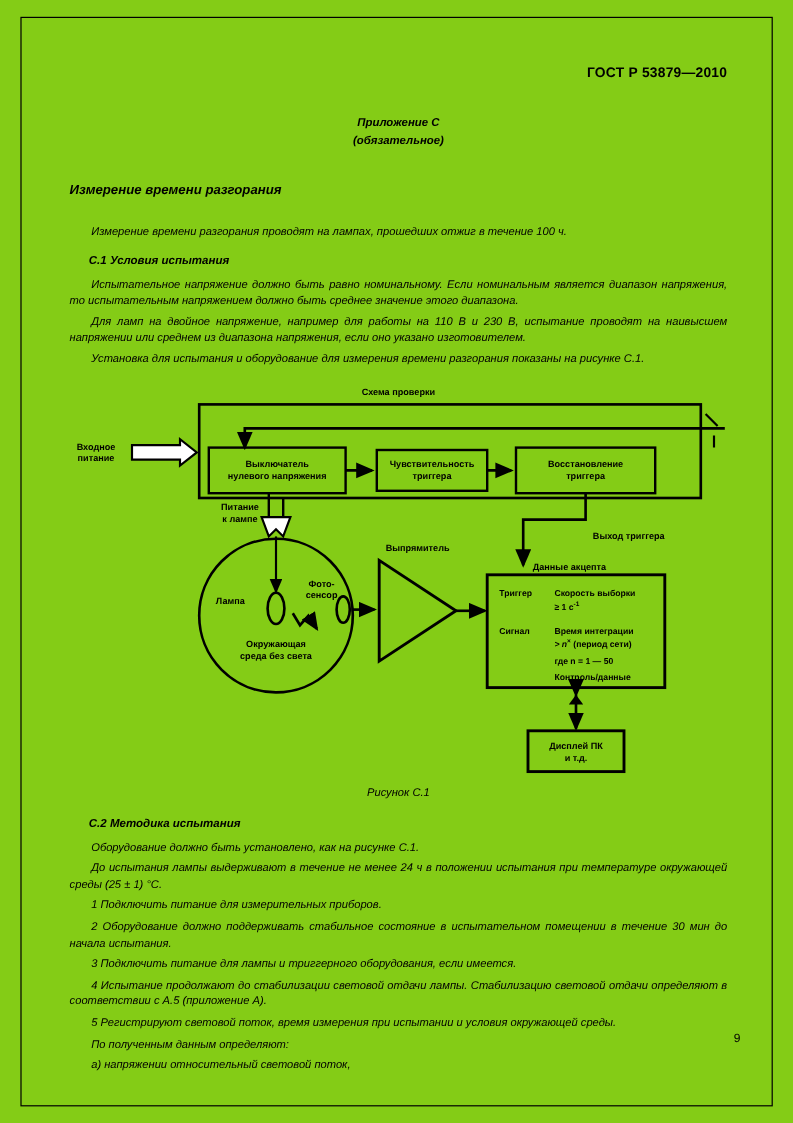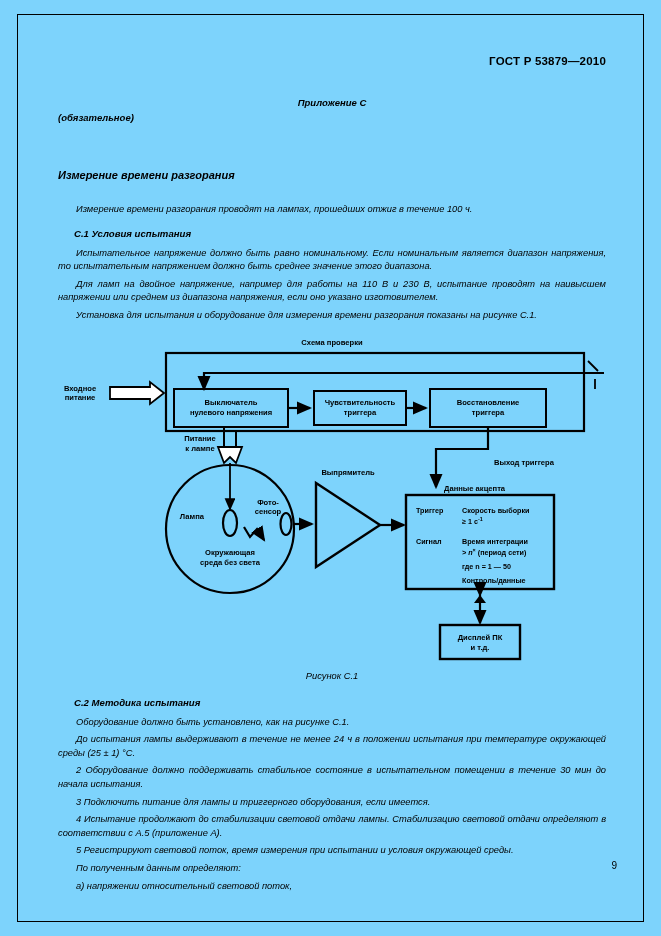--- a/index.html
+++ b/index.html
@@ -10,21 +10,21 @@
   }
   body {
     font-family: "Liberation Serif", "DejaVu Serif", serif;
     color: #000000;
   }
   .page {
     position: relative;
     width: 661px;
     height: 936px;
     margin: 0 auto;
-    background: #7dd3fc;
+    background: #84cc16;
     box-sizing: border-box;
     overflow: hidden;
   }
   .page-border {
     position: absolute;
     left: 17px;
     top: 14px;
     width: 627px;
     height: 908px;
     border: 1px solid #000;
@@ -47,27 +47,27 @@
   .annex-label {
     text-align: center;
     font-family: "Liberation Sans", "DejaVu Sans", sans-serif;
     font-style: italic;
     font-weight: bold;
     font-size: 9.5px;
     line-height: 15px;
     margin: 0;
   }
   .annex-sub {
-    text-align: left;
+    text-align: center;
     font-family: "Liberation Sans", "DejaVu Sans", sans-serif;
     font-style: italic;
     font-weight: bold;
     font-size: 9.5px;
     line-height: 15px;
-    margin: 0 0 44px 0;
+    margin: 0 0 28px 0;
   }
   .annex-title {
     font-family: "Liberation Sans", "DejaVu Sans", sans-serif;
     font-style: italic;
     font-weight: bold;
     font-size: 11px;
     margin: 0 0 22px 0;
   }
   p.body-text {
     font-family: "Liberation Sans", "DejaVu Sans", sans-serif;
@@ -247,20 +247,21 @@
         <text x="422" y="303" text-anchor="middle" class="d-label">Дисплей ПК</text>
         <text x="422" y="313" text-anchor="middle" class="d-label">и т.д.</text>
       </svg>
     </div>
 
     <div class="fig-caption">Рисунок С.1</div>
 
     <h3 class="sec-head">С.2  Методика испытания</h3>
     <p class="body-text">Оборудование должно быть установлено, как на рисунке С.1.</p>
     <p class="body-text">До испытания лампы выдерживают в течение не менее 24 ч в положении испытания при температуре окружающей среды (25 ± 1) °С.</p>
+    <p class="body-text">1  Подключить питание для измерительных приборов.</p>
     <p class="body-text">2  Оборудование должно поддерживать стабильное состояние в испытательном помещении в течение 30 мин до начала испытания.</p>
     <p class="body-text">3  Подключить питание для лампы и триггерного оборудования, если имеется.</p>
     <p class="body-text">4  Испытание продолжают до стабилизации световой отдачи лампы. Стабилизацию световой отдачи определяют в соответствии с А.5 (приложение А).</p>
     <p class="body-text">5  Регистрируют световой поток, время измерения при испытании и условия окружающей среды.</p>
 
     <p class="body-text">По полученным данным определяют:</p>
     <p class="body-text">a)  напряжении относительный световой поток,</p>
 
   </div>
 

